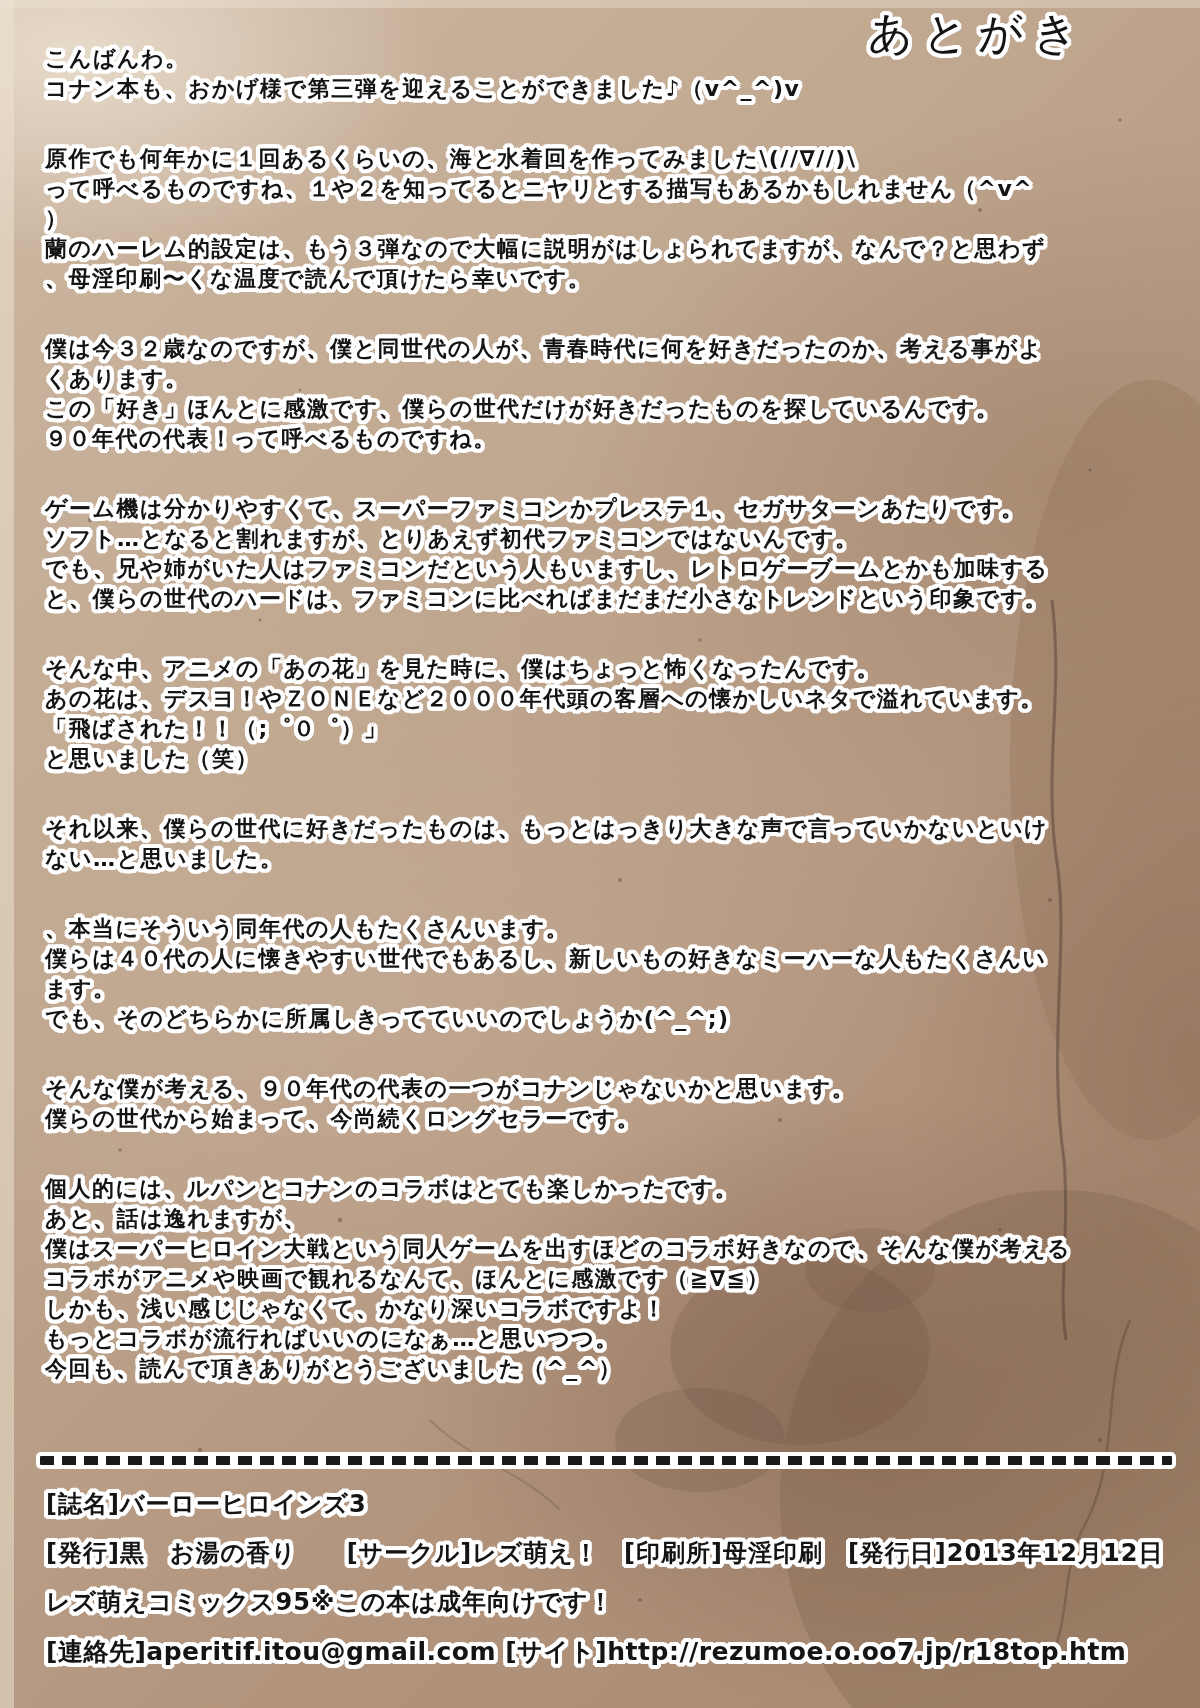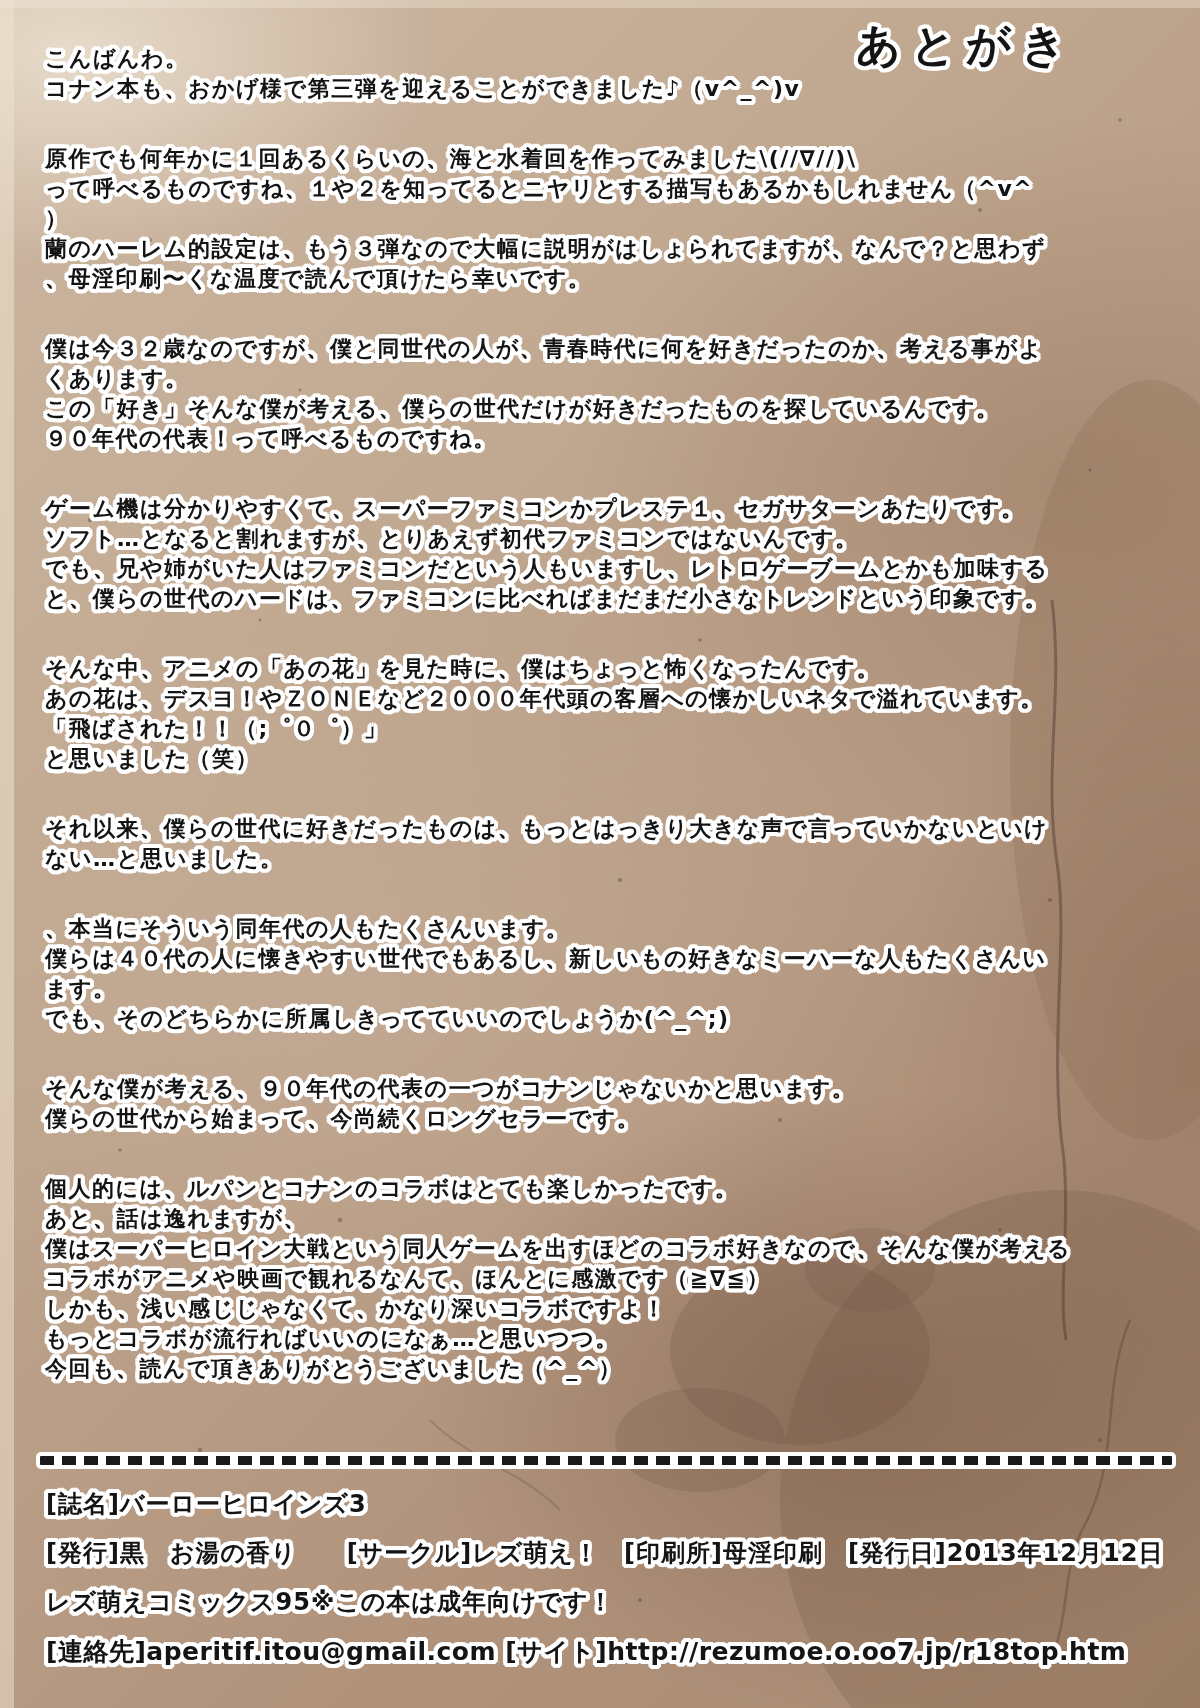--- a/index.html
+++ b/index.html
@@ -18,22 +18,22 @@
   
   .outline{
     color:#141414;font-weight:700;
     text-shadow:
       -3px -3px 0 #fff, 3px -3px 0 #fff, -3px 3px 0 #fff, 3px 3px 0 #fff,
       -4px 0 0 #fff, 4px 0 0 #fff, 0 -4px 0 #fff, 0 4px 0 #fff,
       -2px -4px 0 #fff, 2px -4px 0 #fff, -2px 4px 0 #fff, 2px 4px 0 #fff,
       -4px -2px 0 #fff, 4px -2px 0 #fff, -4px 2px 0 #fff, 4px 2px 0 #fff;
   }
   .title{
-    position:absolute;top:4px;right:112px;margin:12px;
-    font-size:44px;letter-spacing:10px;font-weight:700;
+    position:absolute;top:4px;right:112px;margin:0;
+    font-size:44px;letter-spacing:10px;font-weight:400;
   }
   .body-text{
     position:absolute;left:45px;top:44px;width:1122px;
     font-size:22px;line-height:30px;letter-spacing:1.5px;
   }
   .para{margin:0 0 40px 0;}
   .para .line{white-space:nowrap;}
   .separator{
     position:absolute;left:36px;top:1452px;width:1132px;height:9px;
     background:repeating-linear-gradient(90deg,#1a1a1a 0 14px,#ffffff 14px 22px);
@@ -105,21 +105,21 @@
     <div class="para">
         <div class="line">原作でも何年かに１回あるくらいの、海と水着回を作ってみました\(//∇//)\</div>
         <div class="line">って呼べるものですね、１や２を知ってるとニヤリとする描写もあるかもしれません（^v^</div>
         <div class="line">）</div>
         <div class="line">蘭のハーレム的設定は、もう３弾なので大幅に説明がはしょられてますが、なんで？と思わず</div>
         <div class="line">、母淫印刷〜くな温度で読んで頂けたら幸いです。</div>
       </div>
     <div class="para">
         <div class="line">僕は今３２歳なのですが、僕と同世代の人が、青春時代に何を好きだったのか、考える事がよ</div>
         <div class="line">くあります。</div>
-        <div class="line">この「好き」そんな僕が考える、僕らの世代だけが好きだったものを探しているんです。</div>
+        <div class="line">この「好き」ほんとに感激です、僕らの世代だけが好きだったものを探しているんです。</div>
         <div class="line">９０年代の代表！って呼べるものですね。</div>
       </div>
     <div class="para">
         <div class="line">ゲーム機は分かりやすくて、スーパーファミコンかプレステ１、セガサターンあたりです。</div>
         <div class="line">ソフト…となると割れますが、とりあえず初代ファミコンではないんです。</div>
         <div class="line">でも、兄や姉がいた人はファミコンだという人もいますし、レトロゲーブームとかも加味する</div>
         <div class="line">と、僕らの世代のハードは、ファミコンに比べればまだまだ小さなトレンドという印象です。</div>
       </div>
     <div class="para">
         <div class="line">そんな中、アニメの「あの花」を見た時に、僕はちょっと怖くなったんです。</div>

